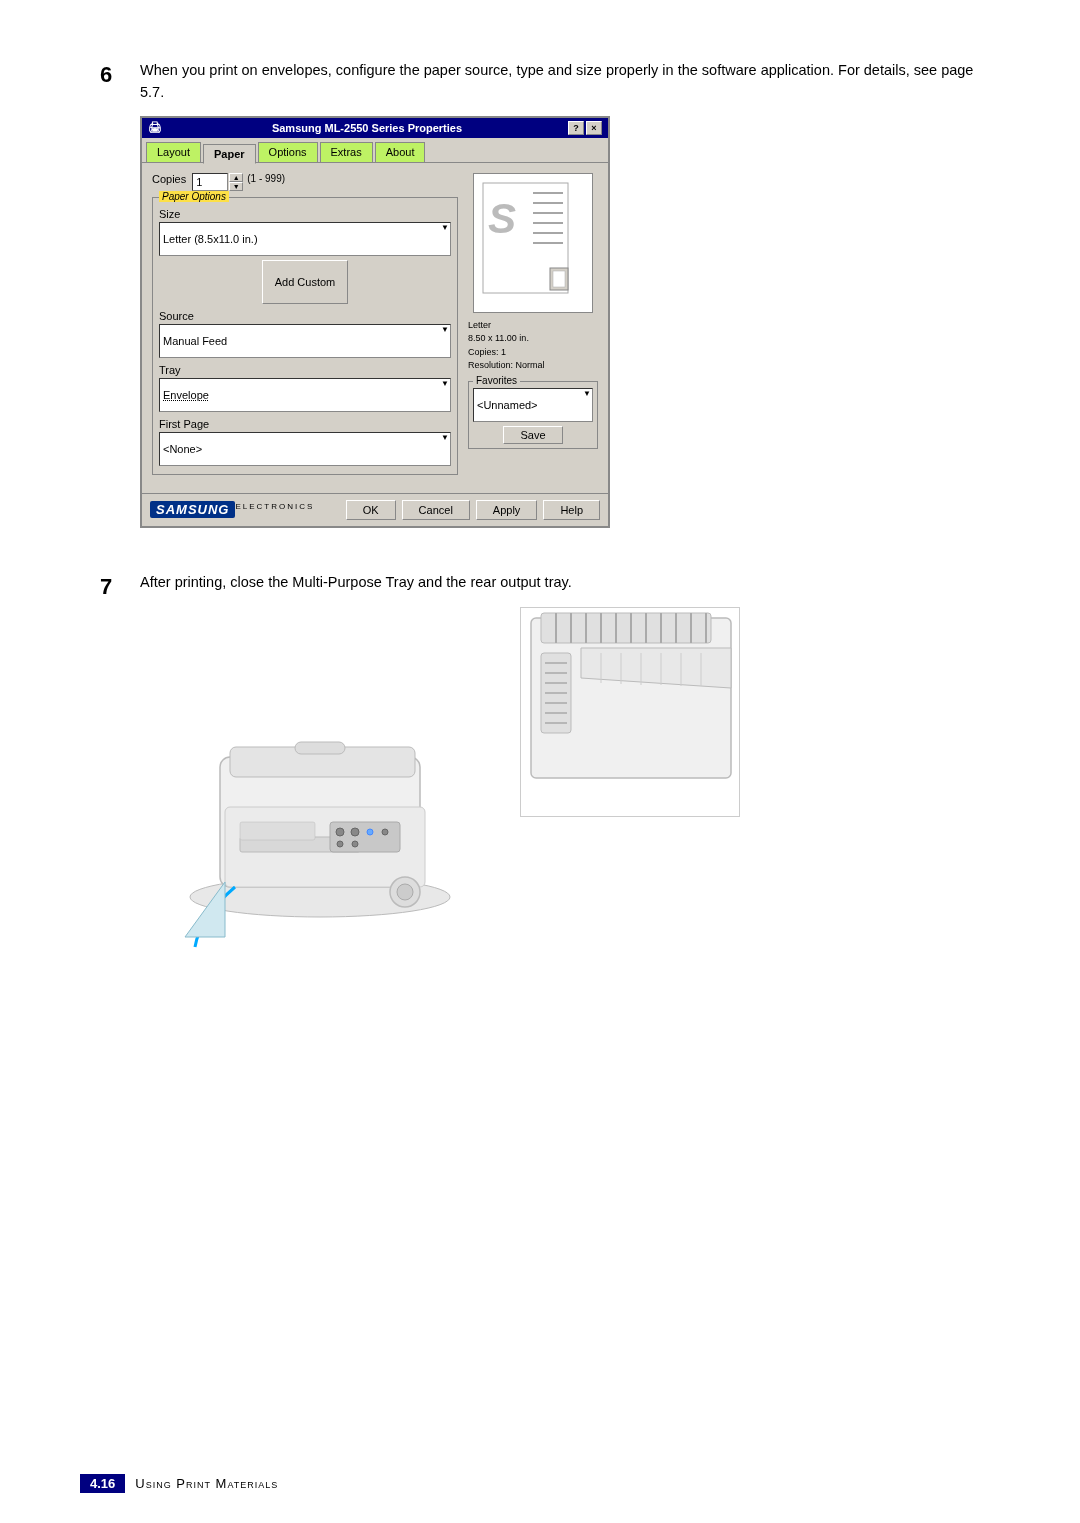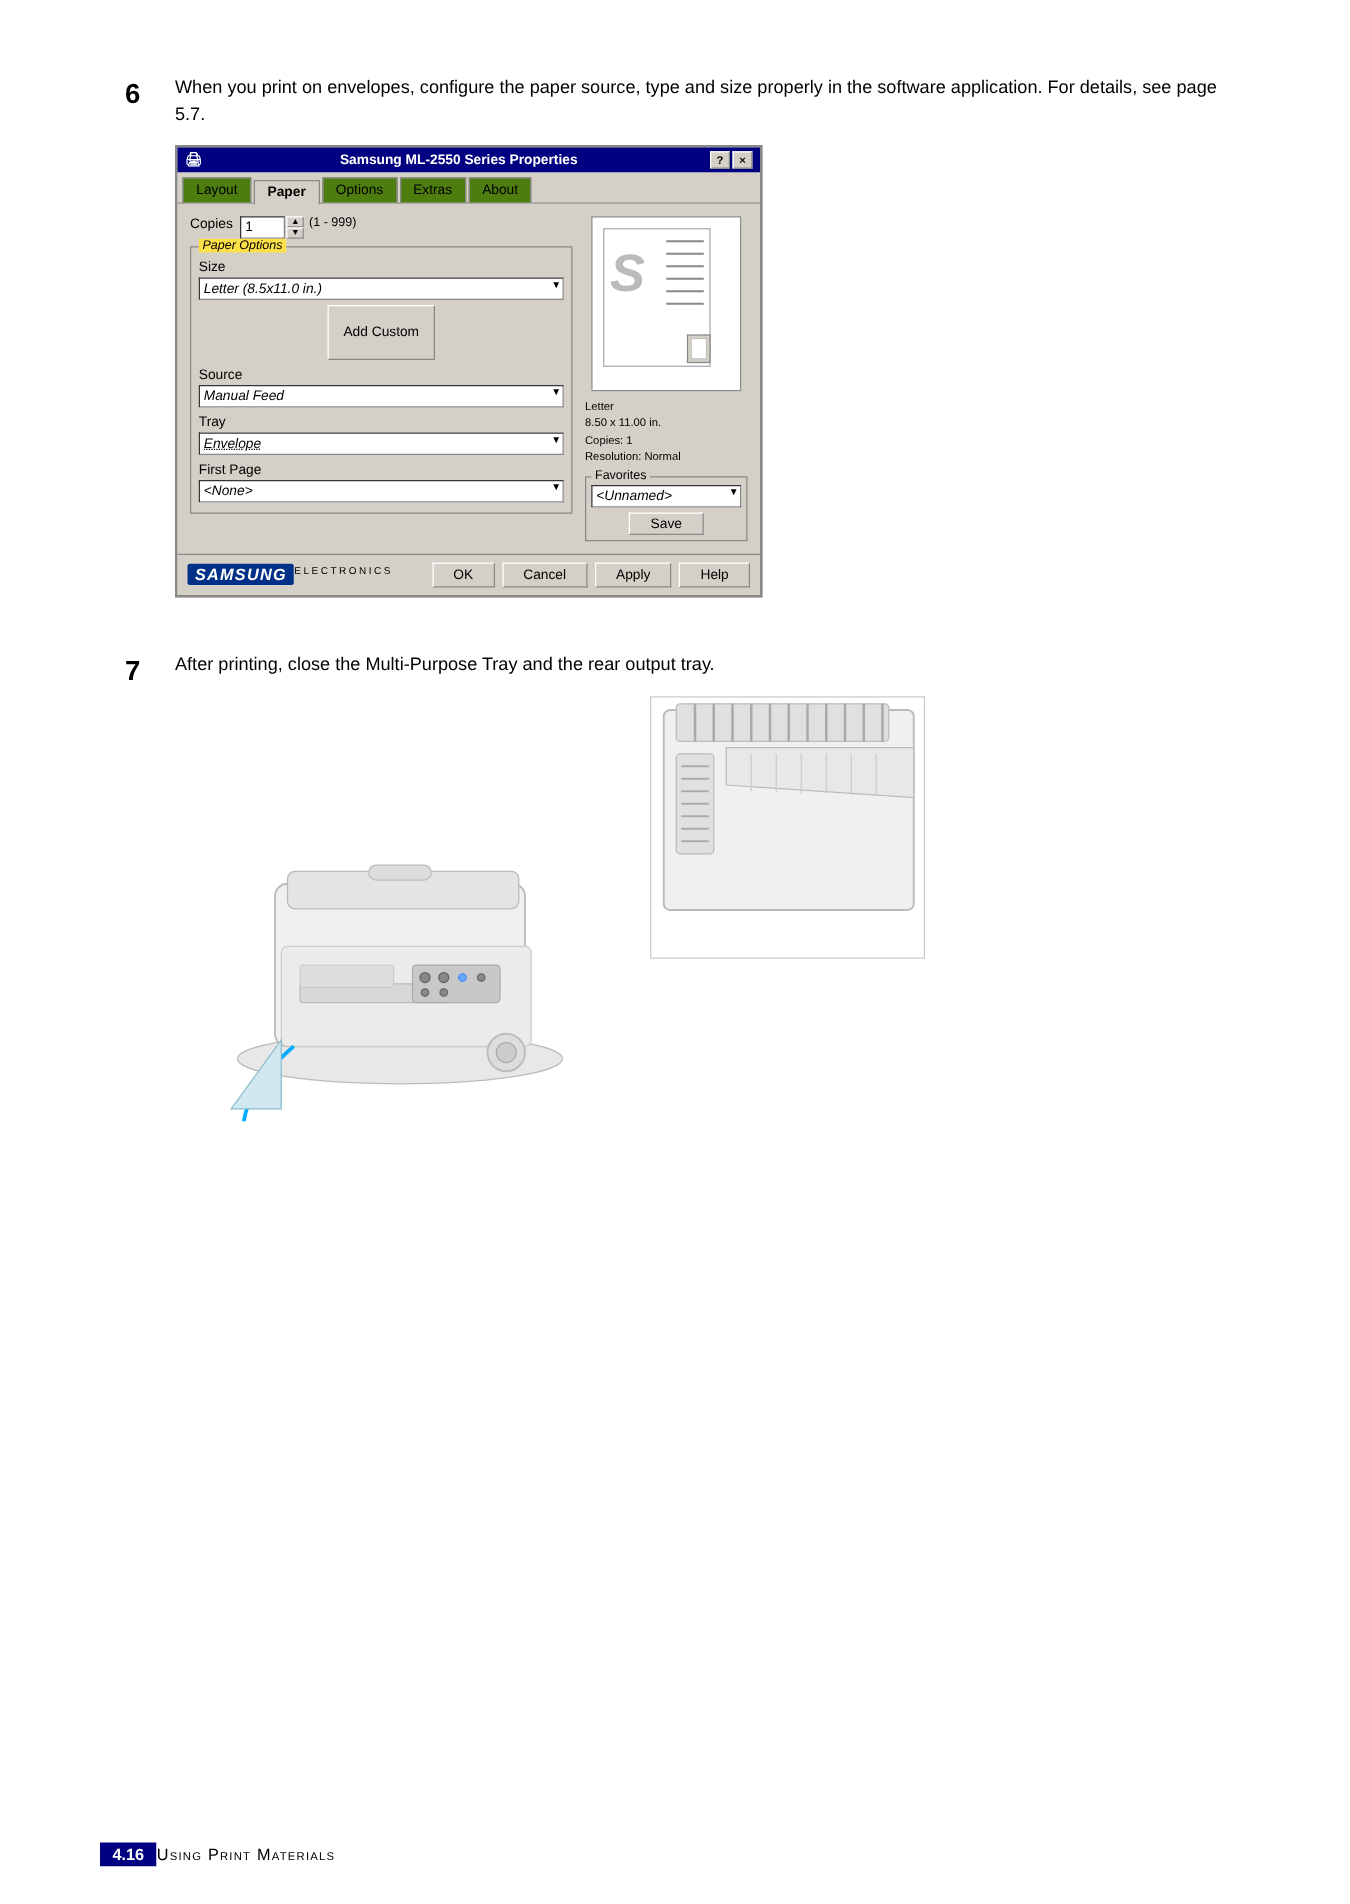--- a/index.html
+++ b/index.html
@@ -86,21 +86,21 @@
     .dialog-tabs {
       display: flex;
       flex-direction: row;
       background: #d4d0c8;
       padding: 4px 4px 0 4px;
       border-bottom: 1px solid #888;
     }
 
     .dialog-tab {
       padding: 3px 10px;
-      background: #4d7c0f;
+      background: #bef264;
       border: 1px solid #888;
       border-bottom: none;
       font-size: 11px;
       cursor: pointer;
       margin-right: 2px;
     }
 
     .dialog-tab.active {
       background: #d4d0c8;
       border-bottom: 1px solid #d4d0c8;
@@ -196,29 +196,28 @@
       top: -7px;
       left: 6px;
       background: #fde047;
       padding: 0 3px;
       font-size: 10px;
       font-style: italic;
     }
 
     .select-box {
       width: 100%;
-      height: 18px;
+      height: 34px;
       background: #fff;
       border: 1px inset #888;
       font-size: 11px;
       padding: 1px 3px;
       appearance: none;
       -webkit-appearance: none;
       position: relative;
-      font-style: italic;
     }
 
     .select-wrapper {
       position: relative;
       width: 100%;
     }
 
     .select-wrapper::after {
       content: '▼';
       position: absolute;
@@ -351,21 +350,21 @@
     }
 
     
     .page-footer {
       position: absolute;
       bottom: 30px;
       left: 80px;
       right: 80px;
       display: flex;
       align-items: center;
-      gap: 0;
+      gap: 10px;
     }
 
     .page-num-badge {
       background: #000080;
       color: #fff;
       padding: 2px 10px;
       font-size: 13px;
       font-weight: bold;
     }
 

